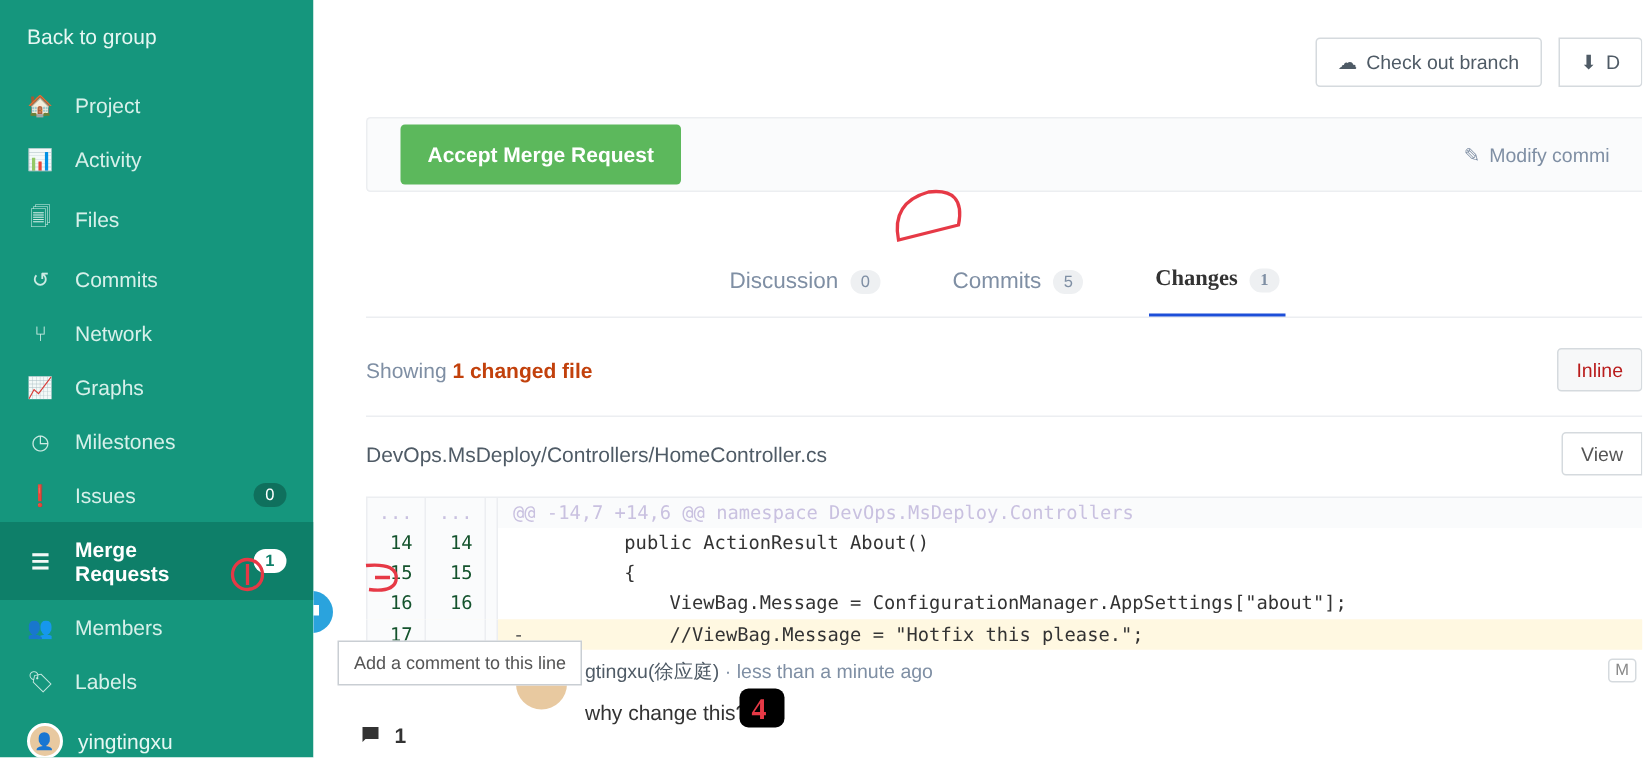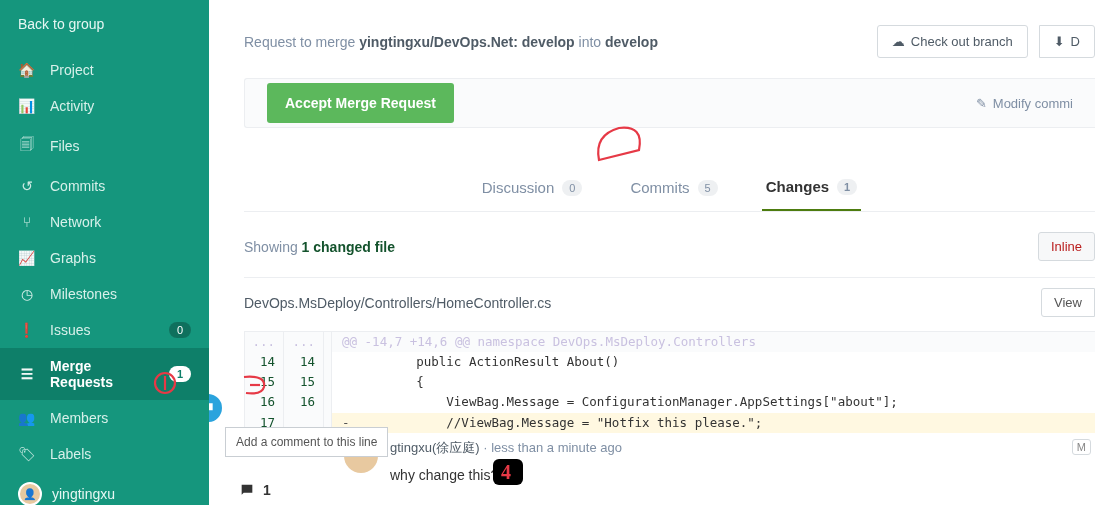--- a/index.html
+++ b/index.html
@@ -32,25 +32,25 @@
   .btn-outline.trunc { border-left:1px solid #d5dade; border-radius:0 3px 3px 0; margin-left:-1px; }
 
   .accept-row { background:#fafbfc; border:1px solid #eceef1; border-right:none; border-radius:3px 0 0 3px; padding: 4px 22px; display:flex; align-items:center; }
   .btn-accept { background:#5cb85c; color:#fff; border:none; padding: 12px 18px; border-radius:3px; font-size:14px; font-weight:600; cursor:pointer; }
   .modify-link { margin-left:auto; color:#7f8fa4; font-size:13px; display:flex; align-items:center; gap:6px; cursor:pointer; }
 
   
   .tabs { display:flex; justify-content:center; gap:40px; margin-top:40px; border-bottom:1px solid #eceef1; }
   .tab { padding: 10px 4px 14px; color:#7f8fa4; cursor:pointer; display:flex; align-items:center; gap:8px; font-size:15px; }
   .tab .badge { background:#eef0f2; color:#7f8fa4; font-size:11px; padding:2px 7px; border-radius:9px; }
-  .tab.active { color:#333; font-weight:600; border-bottom:2px solid #4d7c0f; }
+  .tab.active { color:#333; font-weight:600; border-bottom:2px solid #1d4ed8;font-family:Liberation Serif, serif; }
 
   .changes-hdr { display:flex; align-items:center; padding: 20px 0 16px; }
   .changes-hdr .txt { color:#7f8fa4; }
-  .changes-hdr .txt b { color:#14532d; }
+  .changes-hdr .txt b { color:#c2410c; }
   .inline-btn { border:1px solid #d5dade; background:#f7f8f9; color:#b91c1c; padding:6px 12px; border-radius:3px; cursor:pointer; font-size:13px; margin-left:auto; margin-right:0; }
 
   .file-row { display:flex; align-items:center; padding: 10px 0 14px; border-top:1px solid #eceef1; }
   .file-path { color:#4f5b66; }
   .view-btn { border:1px solid #d5dade; background:#fff; color:#555; padding:6px 12px; border-radius:3px 0 0 3px; cursor:pointer; font-size:13px; margin-left:auto; }
 
   
   .diff { border-top:1px solid #eceef1; font-family: Menlo, Consolas, monospace; font-size:12.5px; }
   .drow { display:flex; align-items:stretch; line-height:1.45; }
   .lncol { width:40px; text-align:right; padding:1px 8px 1px 0; color:#14532d; background:#fafbfc; border-right:1px solid #eceef1; user-select:none; }
@@ -140,26 +140,20 @@
     </ul>
     <div class="user-row">
       <span class="avatar">👤</span>
       <span class="name">yingtingxu</span>
     </div>
   </nav>
 
   <div class="main">
 
     <div class="merge-header">
-      <span class="merge-text">
-        <span>Request to merge</span>
-        <span class="branch">yingtingxu/DevOps.Net:  develop</span>
-        <span>into</span>
-        <span class="branch">develop</span>
-      </span>
       <span class="spacer"></span>
       <button class="btn-outline">
         <span>☁</span>
         <span>Check out branch</span>
       </button>
       <button class="btn-outline trunc">
         <span>⬇</span>
         <span>D</span>
       </button>
     </div>

